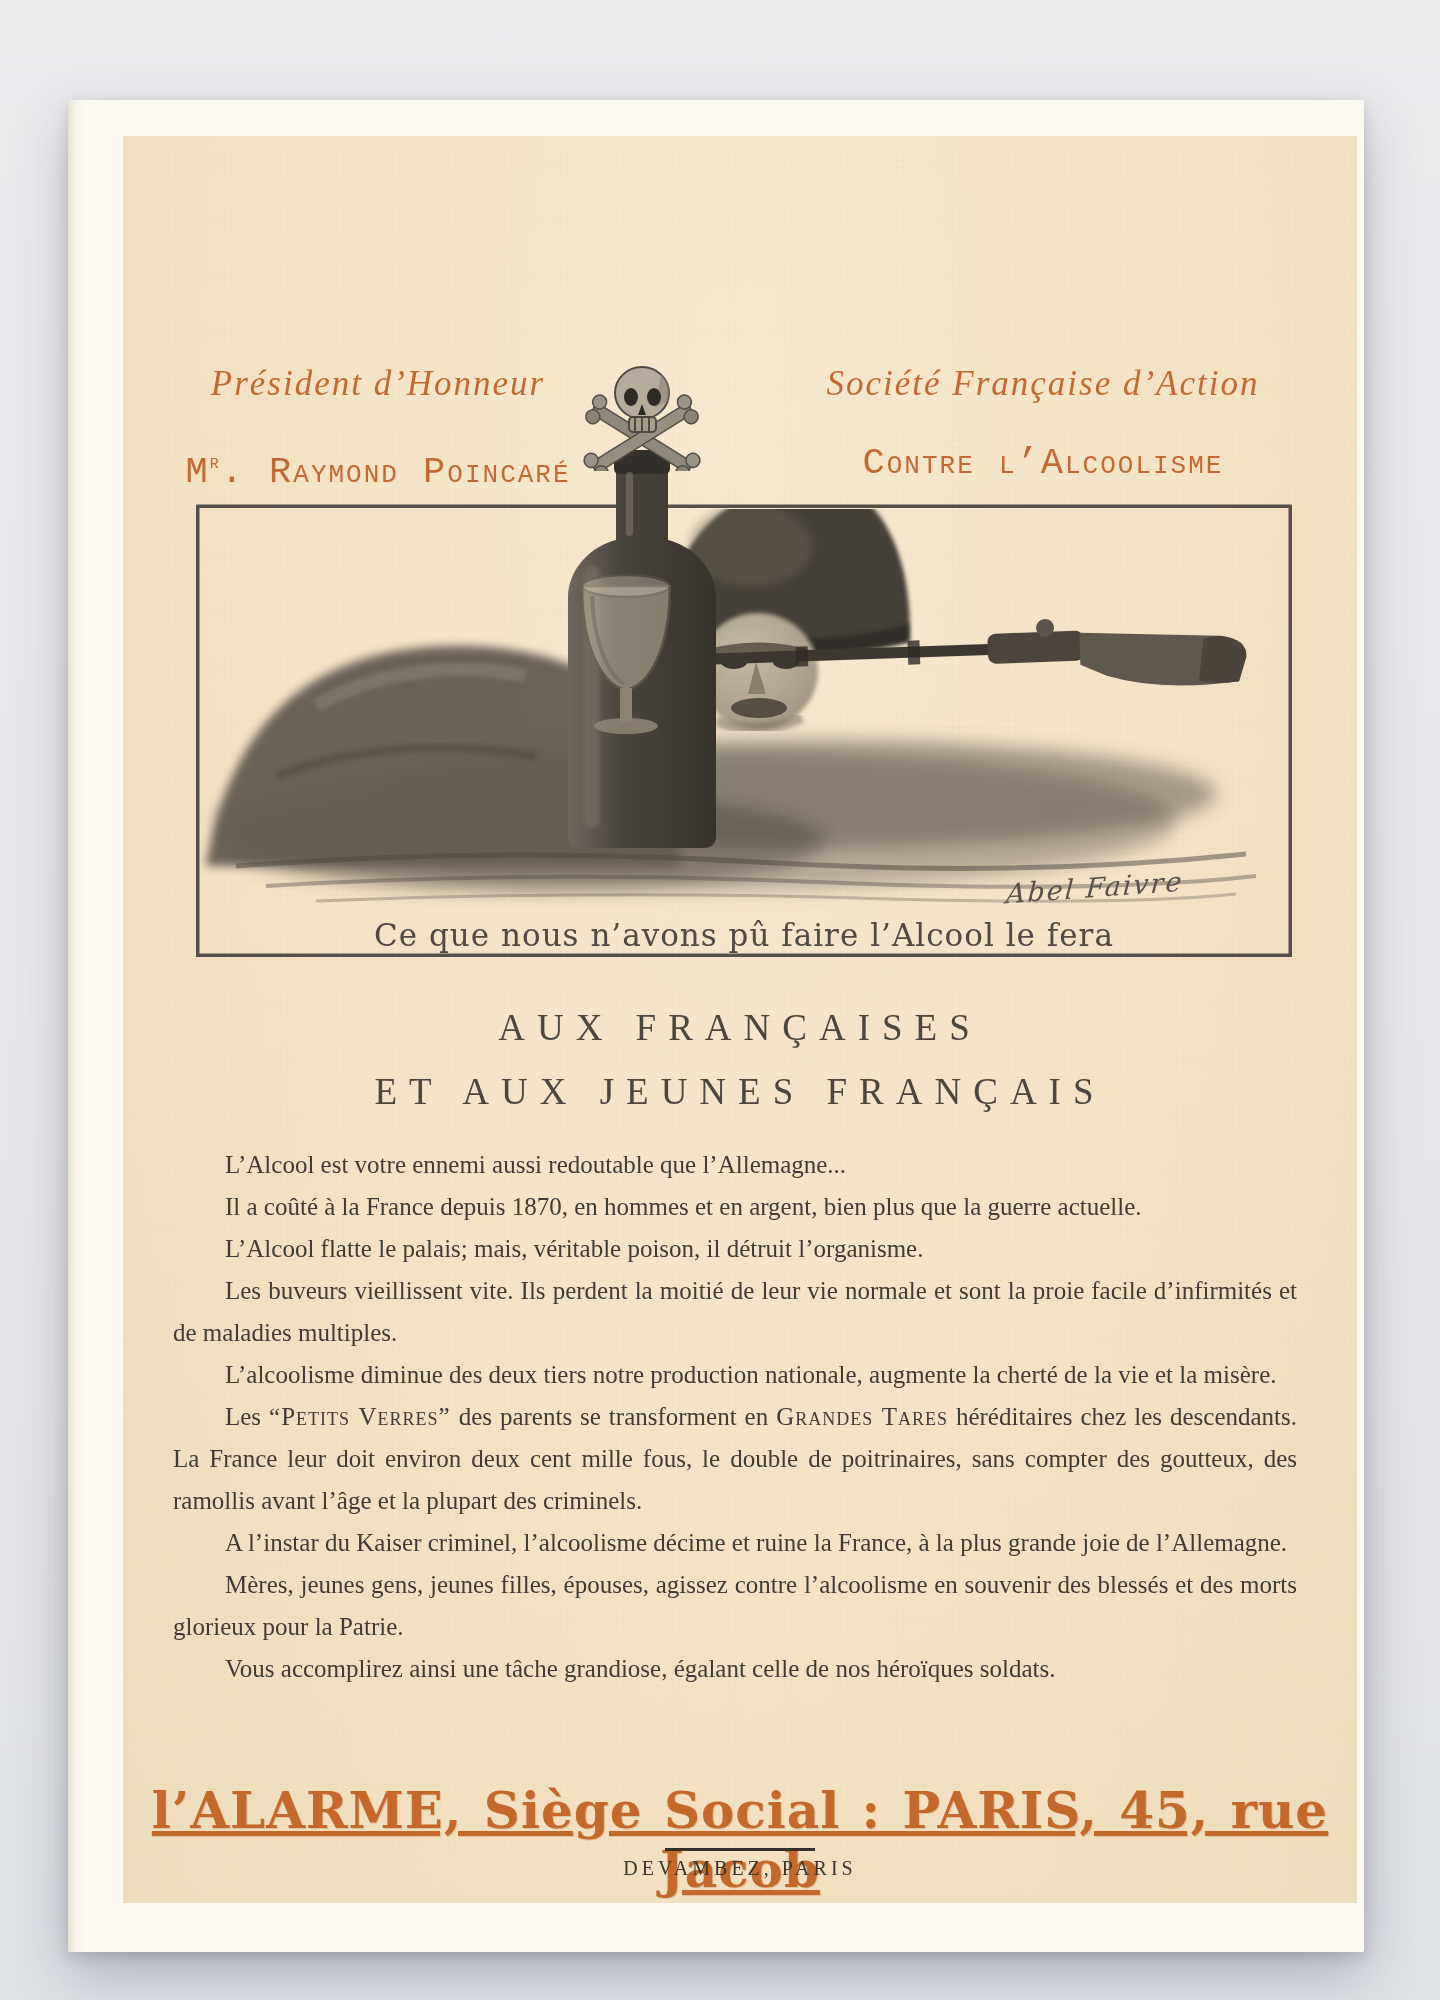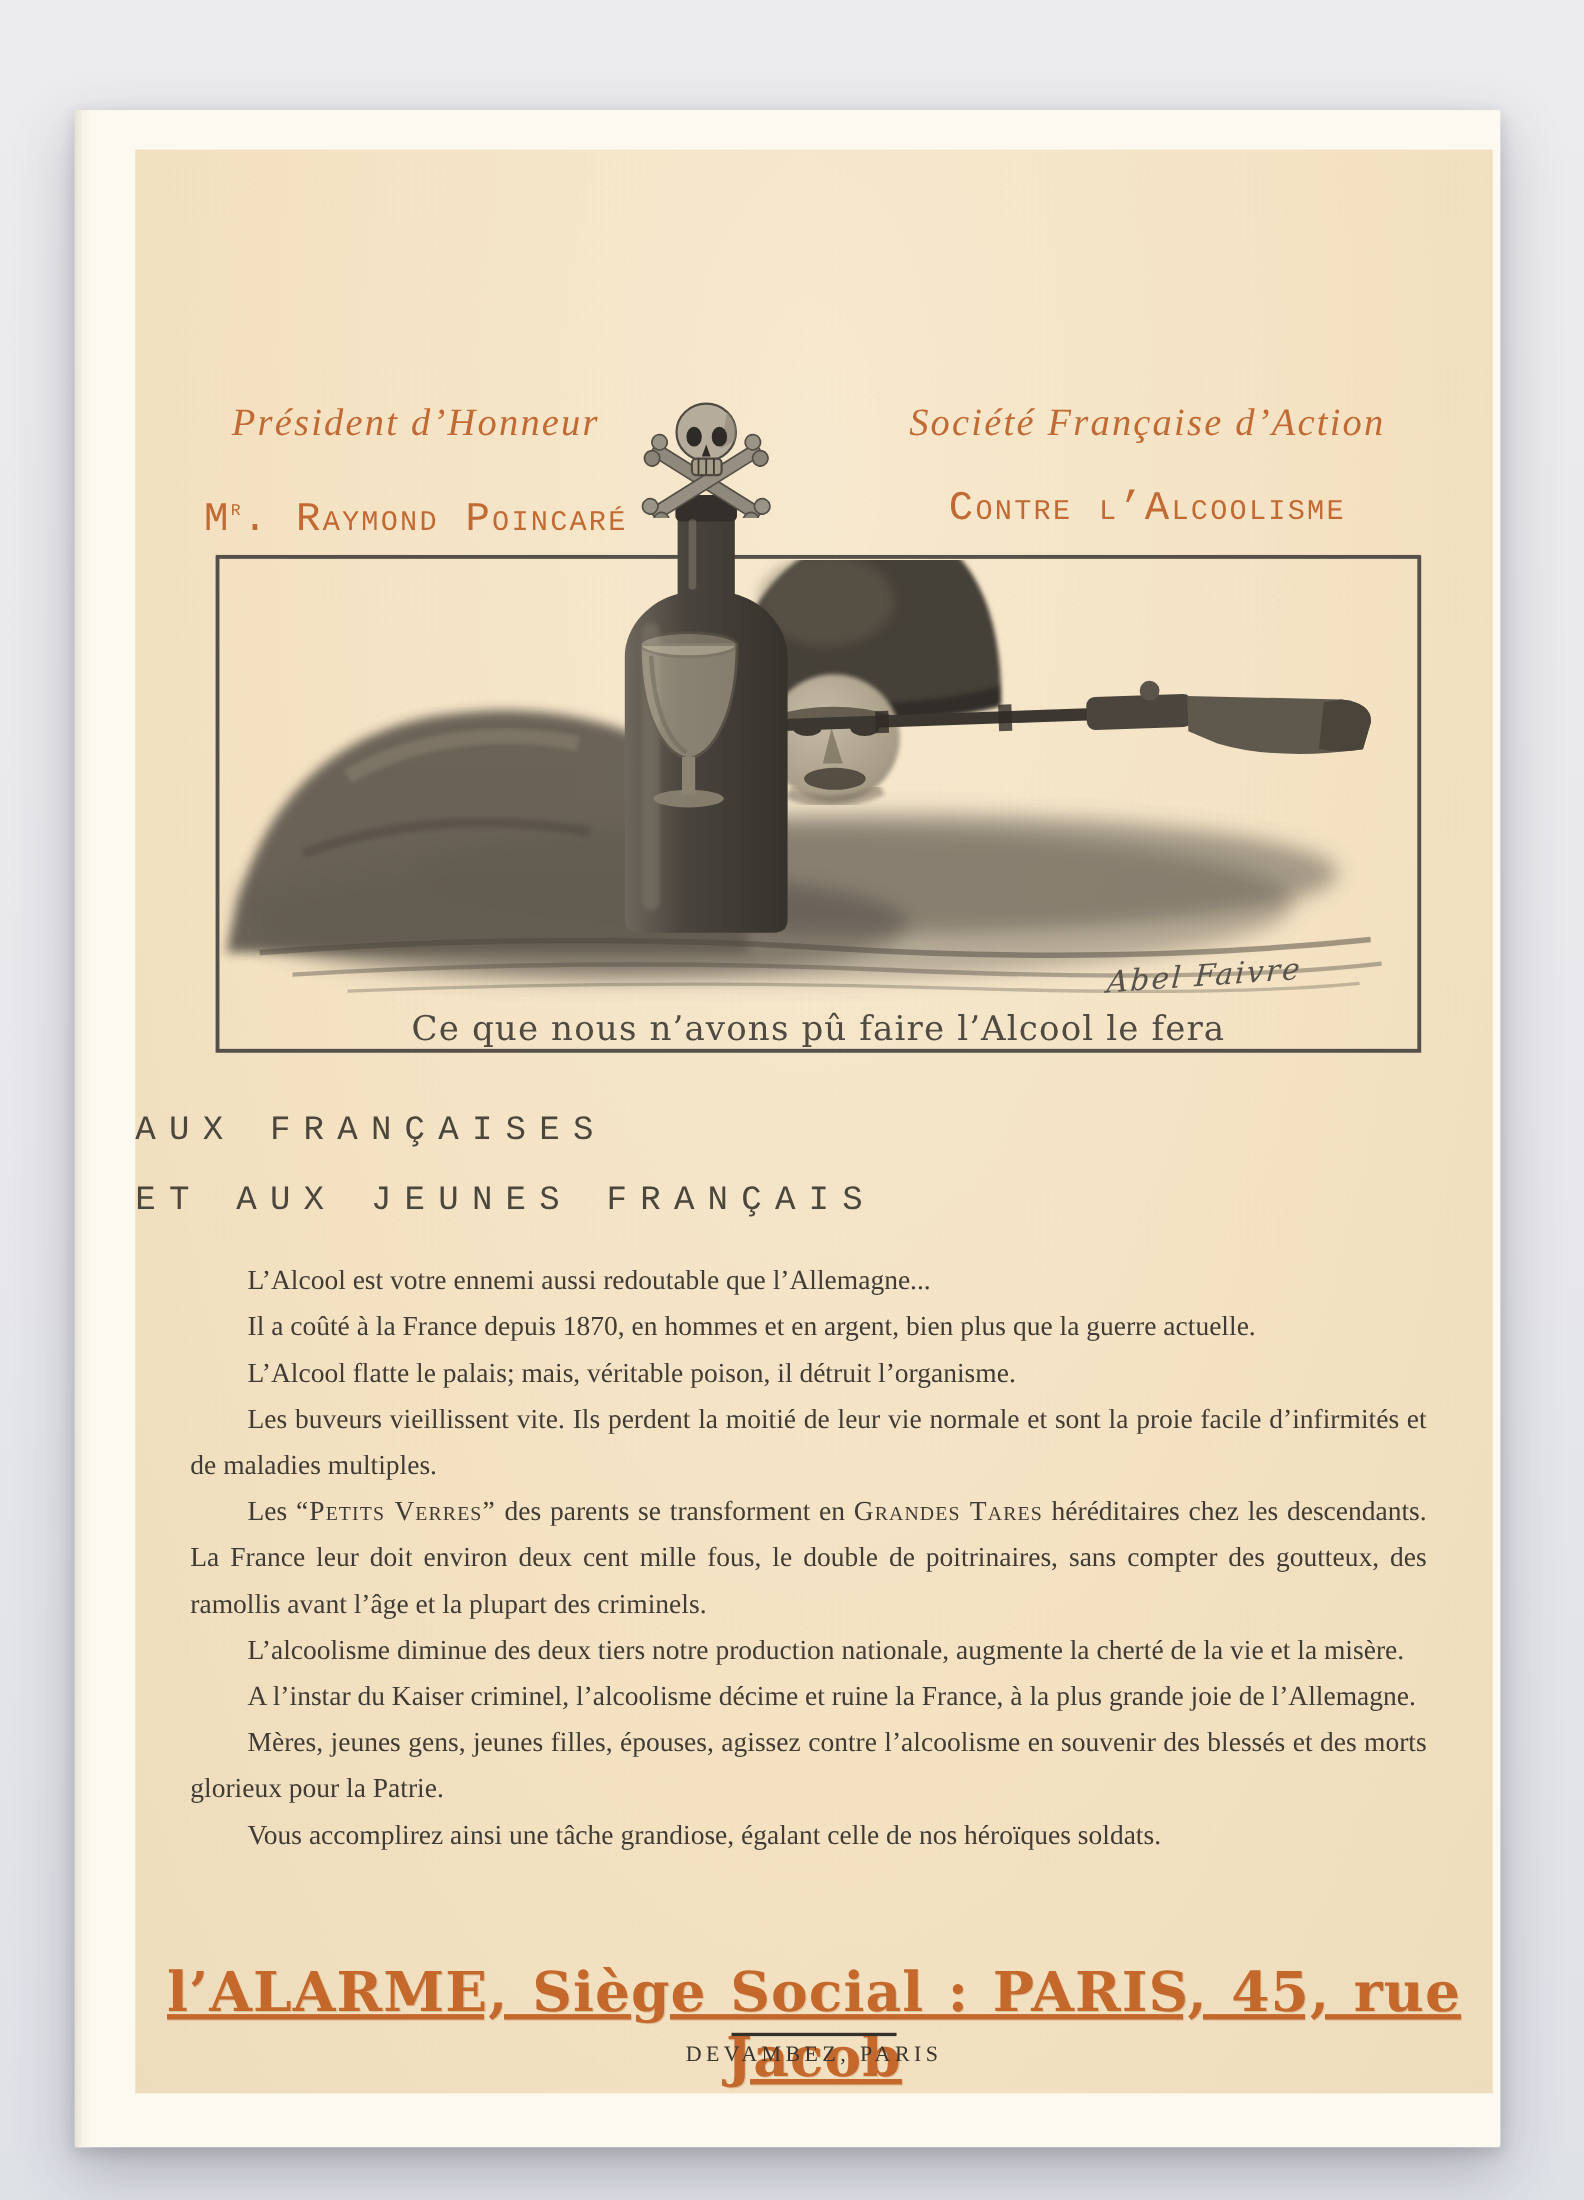--- a/index.html
+++ b/index.html
@@ -36,23 +36,23 @@
     border:3px solid #55504a;box-sizing:border-box;}
   .illu{position:absolute;left:73px;top:310px;width:1096px;height:511px;overflow:visible;z-index:4;}
   .frame-overlay{position:absolute;left:73px;top:369px;width:1096px;height:452px;z-index:5;}
   .caption{position:absolute;bottom:4px;left:0;width:100%;text-align:center;
     font-size:31px;letter-spacing:1px;color:#4f4a42;
     font-family:"DejaVu Serif",serif;}
   .signature{position:absolute;right:108px;bottom:54px;font-style:italic;font-size:27px;
     color:#57524b;font-family:"DejaVu Serif",serif;
     transform:rotate(-4deg) skewX(-8deg);letter-spacing:2px;}
   
-  .heading{position:absolute;top:860px;left:0;width:100%;
-    color:#4b473d;font-size:31px;letter-spacing:12px;line-height:64px;
-    font-family:Liberation Mono, monospace;}
+  .heading{position:absolute;top:860px;left:0;width:100%;text-align:center;
+    color:#4b473d;font-size:37px;letter-spacing:12px;line-height:64px;
+    font-family:Liberation Serif, serif;}
   
   .bodytext{position:absolute;top:1008px;left:50px;width:1124px;
     font-size:25px;line-height:42px;color:#403c35;text-align:justify;
     font-family:"Liberation Serif",serif;}
   .bodytext p{margin:0;text-indent:52px;}
   .sc{font-variant:small-caps;letter-spacing:1px;}
   
   .address{position:absolute;top:1645px;left:0;width:100%;text-align:center;
     font-family:"DejaVu Serif",serif;font-weight:700;font-size:50px;
     color:#c4682b;letter-spacing:1px;word-spacing:3px;
@@ -203,22 +203,22 @@
       <div class="heading">
         <div>AUX FRANÇAISES</div>
         <div>ET AUX JEUNES FRANÇAIS</div>
       </div>
 
       <div class="bodytext">
         <p>L’Alcool est votre ennemi aussi redoutable que l’Allemagne...</p>
         <p>Il a coûté à la France depuis 1870, en hommes et en argent, bien plus que la guerre actuelle.</p>
         <p>L’Alcool flatte le palais; mais, véritable poison, il détruit l’organisme.</p>
         <p>Les buveurs vieillissent vite. Ils perdent la moitié de leur vie normale et sont la proie facile d’infirmités et de maladies multiples.</p>
+        <p>L’alcoolisme diminue des deux tiers notre production nationale, augmente la cherté de la vie et la misère.</p>
         <p><span>Les </span><span class="sc">“Petits Verres”</span><span> des parents se transforment en </span><span class="sc">Grandes Tares</span><span> héréditaires chez les descendants. La France leur doit environ deux cent mille fous, le double de poitrinaires, sans compter des goutteux, des ramollis avant l’âge et la plupart des criminels.</span></p>
-        <p>L’alcoolisme diminue des deux tiers notre production nationale, augmente la cherté de la vie et la misère.</p>
         <p>A l’instar du Kaiser criminel, l’alcoolisme décime et ruine la France, à la plus grande joie de l’Allemagne.</p>
         <p>Mères, jeunes gens, jeunes filles, épouses, agissez contre l’alcoolisme en souvenir des blessés et des morts glorieux pour la Patrie.</p>
         <p>Vous accomplirez ainsi une tâche grandiose, égalant celle de nos héroïques soldats.</p>
       </div>
 
       <div class="address">l’ALARME, Siège Social : PARIS, 45, rue Jacob</div>
 
       <div class="imprint">
         <div class="rule"></div>
         <div class="printer">DEVAMBEZ, PARIS</div>

